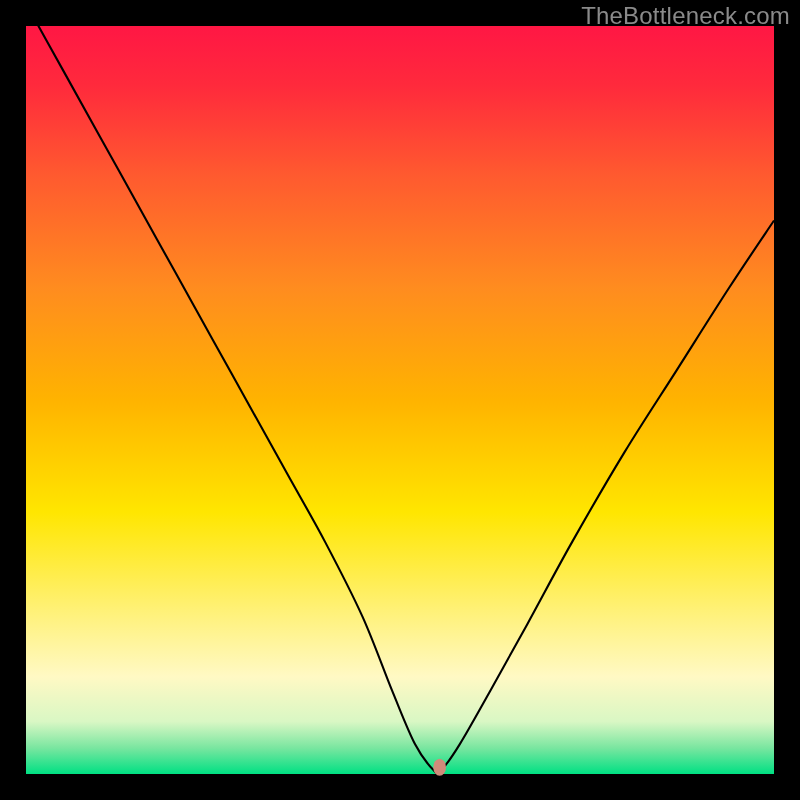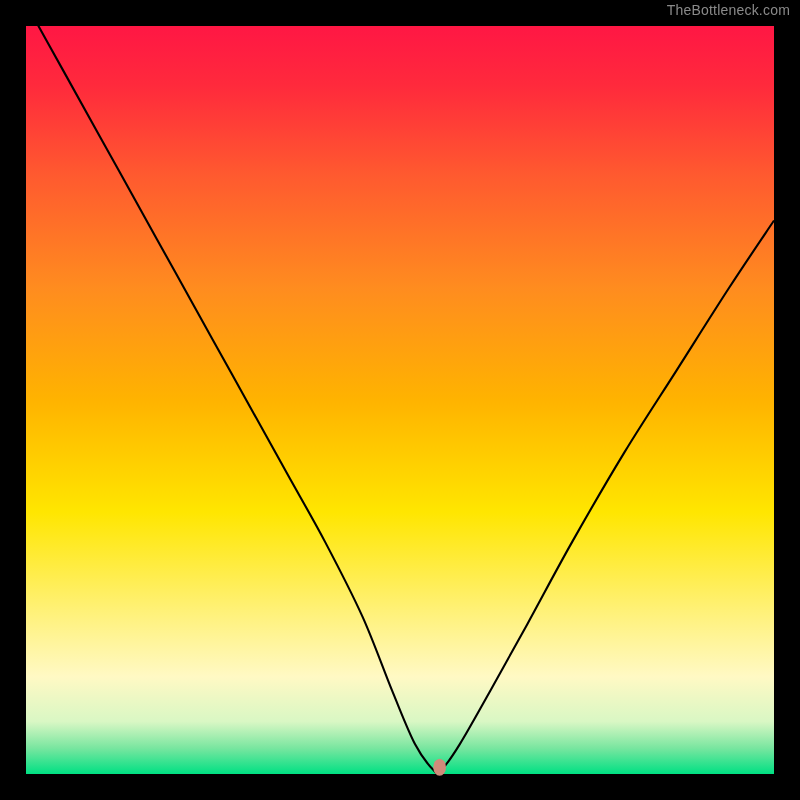--- a/index.html
+++ b/index.html
@@ -15,21 +15,21 @@
     width: 800px;
     height: 800px;
     background: #000;
   }
   .watermark {
     position: absolute;
     top: 2px;
     right: 10px;
     color: #8a8a8a;
     font-family: Arial, Helvetica, sans-serif;
-    font-size: 14px;
+    font-size: 24px;
     letter-spacing: 0.2px;
     user-select: none;
   }
   svg {
     display: block;
   }
 </style>
 </head>
 <body>
 

